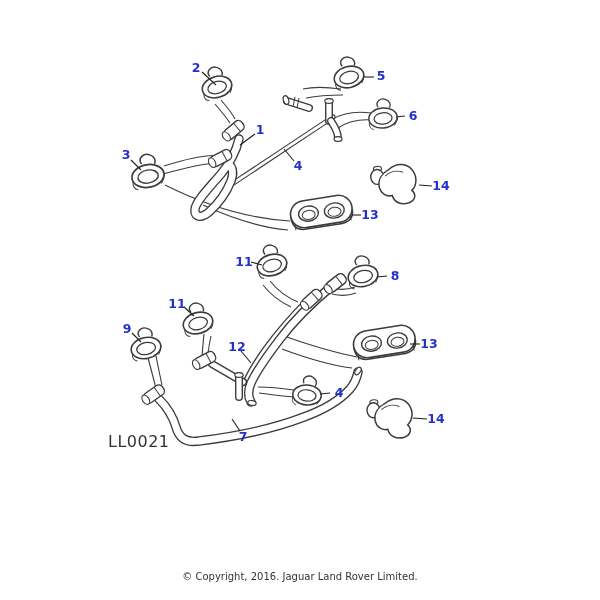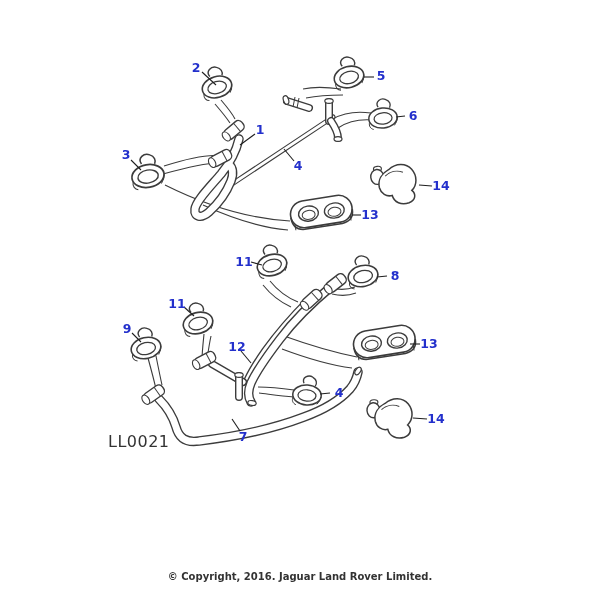--- a/index.html
+++ b/index.html
@@ -24,21 +24,21 @@
     position:absolute;transform:translate(-50%,-50%);
     color:#2330cc;font-weight:bold;font-size:12.5px;line-height:1;
     cursor:pointer;user-select:none;
   }
   .code{
     position:absolute;left:108px;top:432px;
     font-size:16px;color:#333333;letter-spacing:0.5px;
   }
   .copyright{
     position:absolute;left:0;right:0;top:571px;text-align:center;
-    font-size:10px;color:#333333;font-weight:bold;
+    font-size:10px;color:#333333;
   }
 </style>
 </head>
 <body>
 
 <div class="stage">
 
   <svg width="600" height="600" viewBox="0 0 600 600">
     <defs>
 

